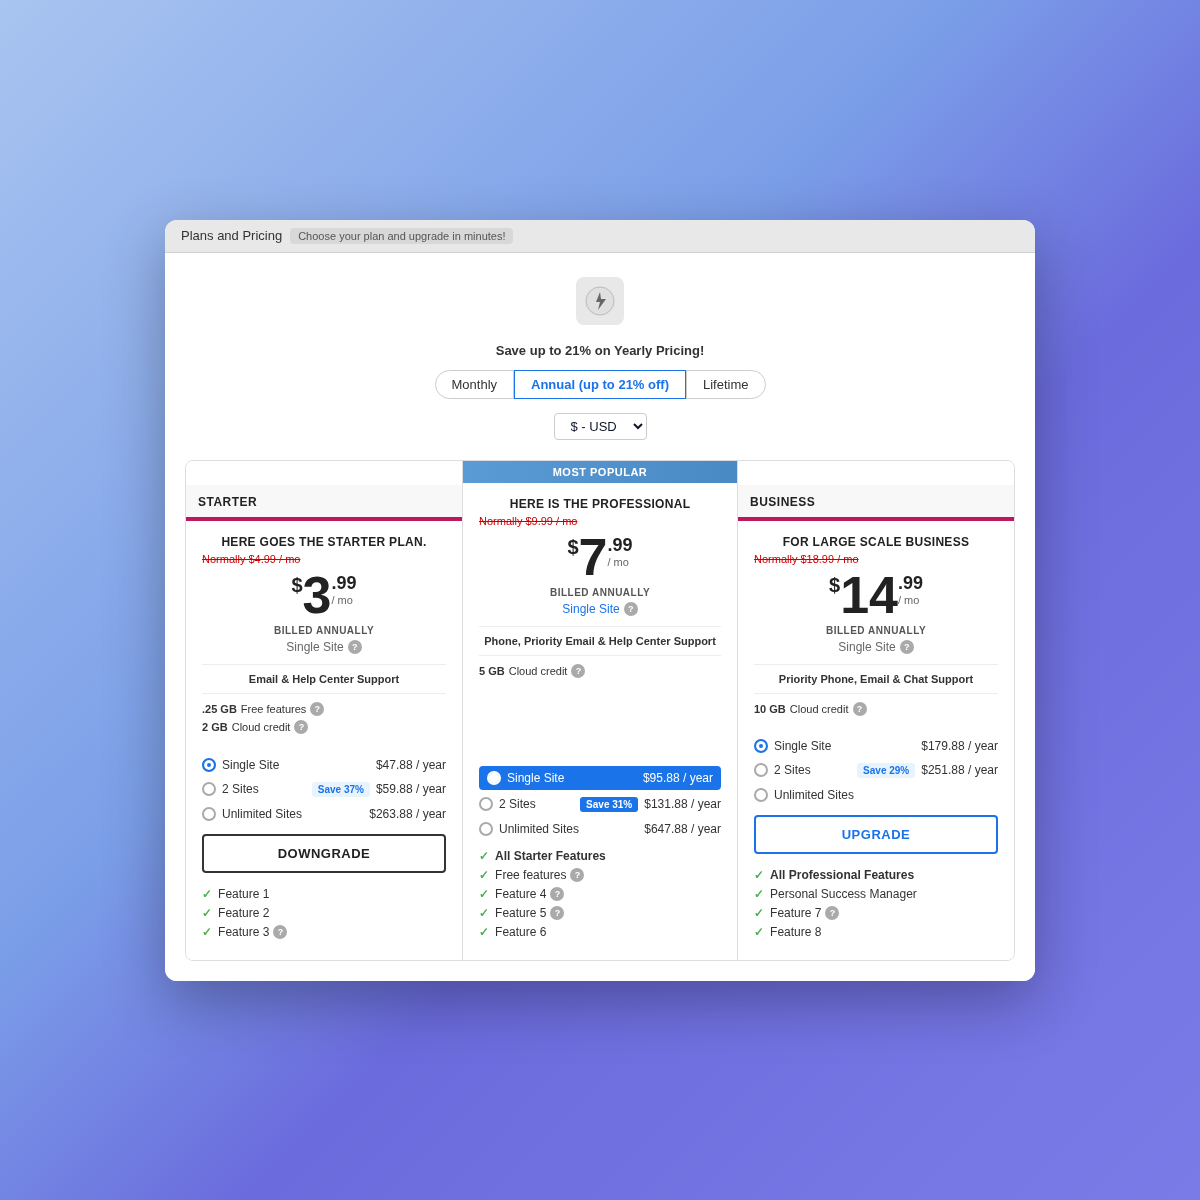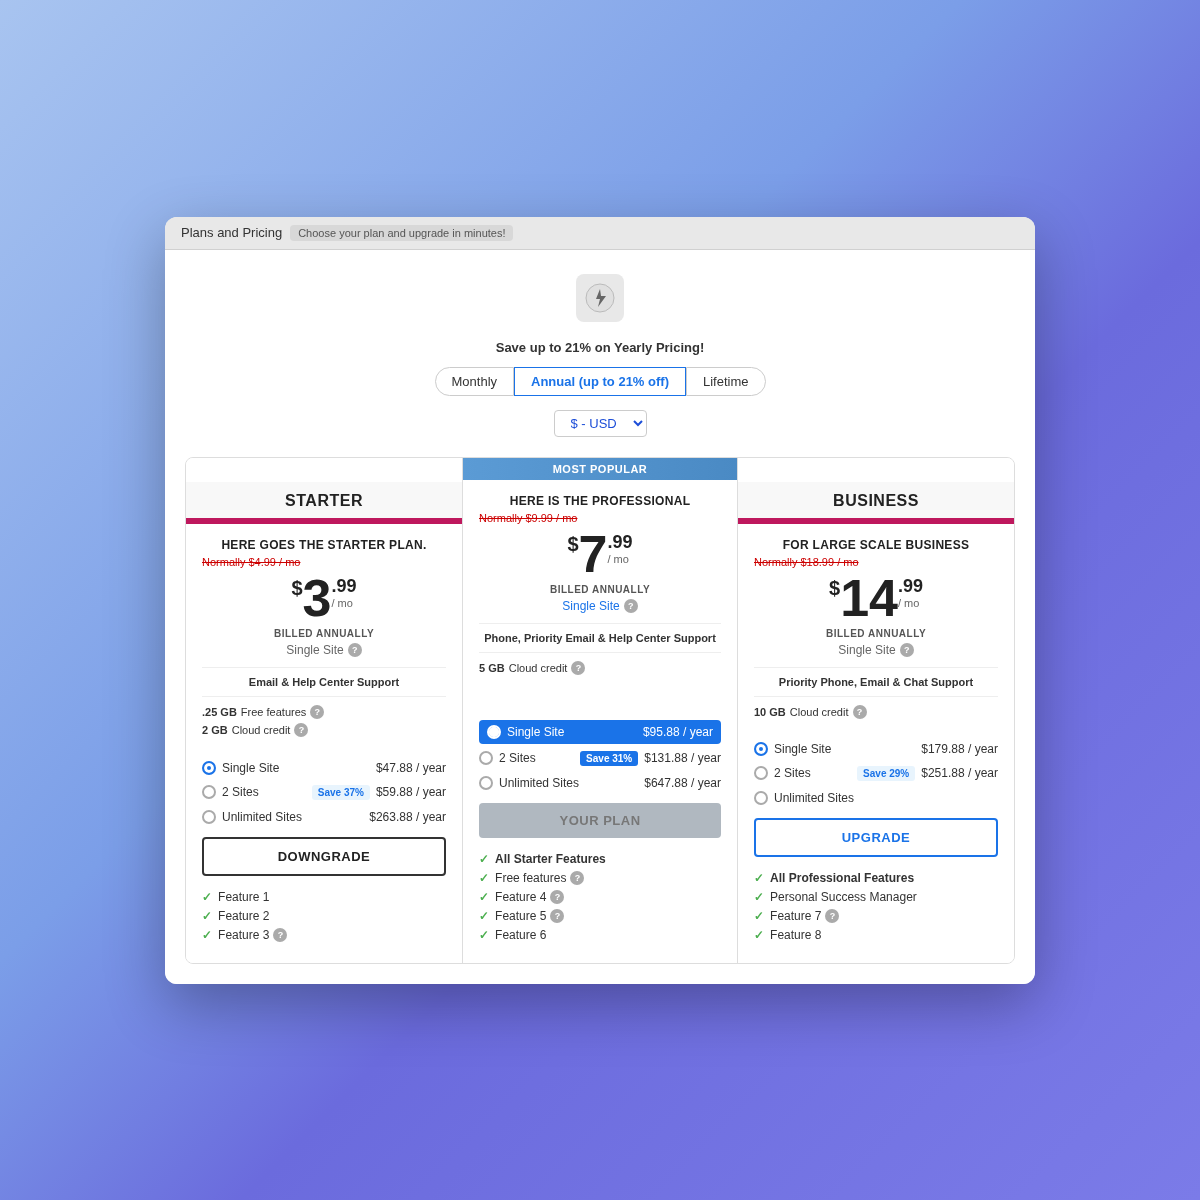--- a/index.html
+++ b/index.html
@@ -100,21 +100,21 @@
     .currency-select {
       display: flex;
       justify-content: center;
       margin-bottom: 20px;
     }
     .currency-dropdown {
       border: 1px solid #ccc;
       border-radius: 4px;
       padding: 4px 12px;
       font-size: 13px;
-      color: #1d4ed8;
+      color: #0f172a;
       background: #fff;
       cursor: pointer;
     }
     .plans-grid {
       display: grid;
       grid-template-columns: 1fr 1fr 1fr;
       gap: 0;
       border: 1px solid #ddd;
       border-radius: 8px;
       overflow: hidden;
@@ -138,27 +138,26 @@
       text-align: center;
       font-size: 11px;
       font-weight: 700;
       padding: 5px;
       letter-spacing: 0.5px;
     }
     .plan-popular-spacer {
       height: 24px;
     }
     .plan-name {
-      text-align: center;
-      font-size: 16px;
+      font-size: 12px;
       font-weight: 800;
       color: #222;
       padding: 10px 12px 8px;
       background: #f8f8f8;
-      border-bottom: 6px solid #be185d;
+      border-bottom: 4px solid #be185d;
       letter-spacing: 0.5px;
     }
     .plan-name.professional {
       background: linear-gradient(90deg, #5b9bd5, #4a8ac4);
       color: #fff;
     }
     .plan-body {
       padding: 14px 16px;
       flex: 1;
     }
@@ -536,23 +535,20 @@
           <div class="plan-option-row">
             <div class="option-left">
               <div class="radio-circle"></div>
               <span>Unlimited Sites</span>
             </div>
             <div class="option-right">
               <span>$647.88 / year</span>
             </div>
           </div>
         </div>
-        <div class="plan-action">
-          <button class="btn-your-plan">YOUR PLAN</button>
-        </div>
         <div class="plan-features">
           <div class="feature-item">
             <span class="check">✓</span>
             <span class="feat-text">
                 <span class="feat-bold">All Starter Features</span>
               </span>
           </div>
           <div class="feature-item">
             <span class="check">✓</span>
             <span class="feat-text">Free features <span class="help-icon">?</span></span>

